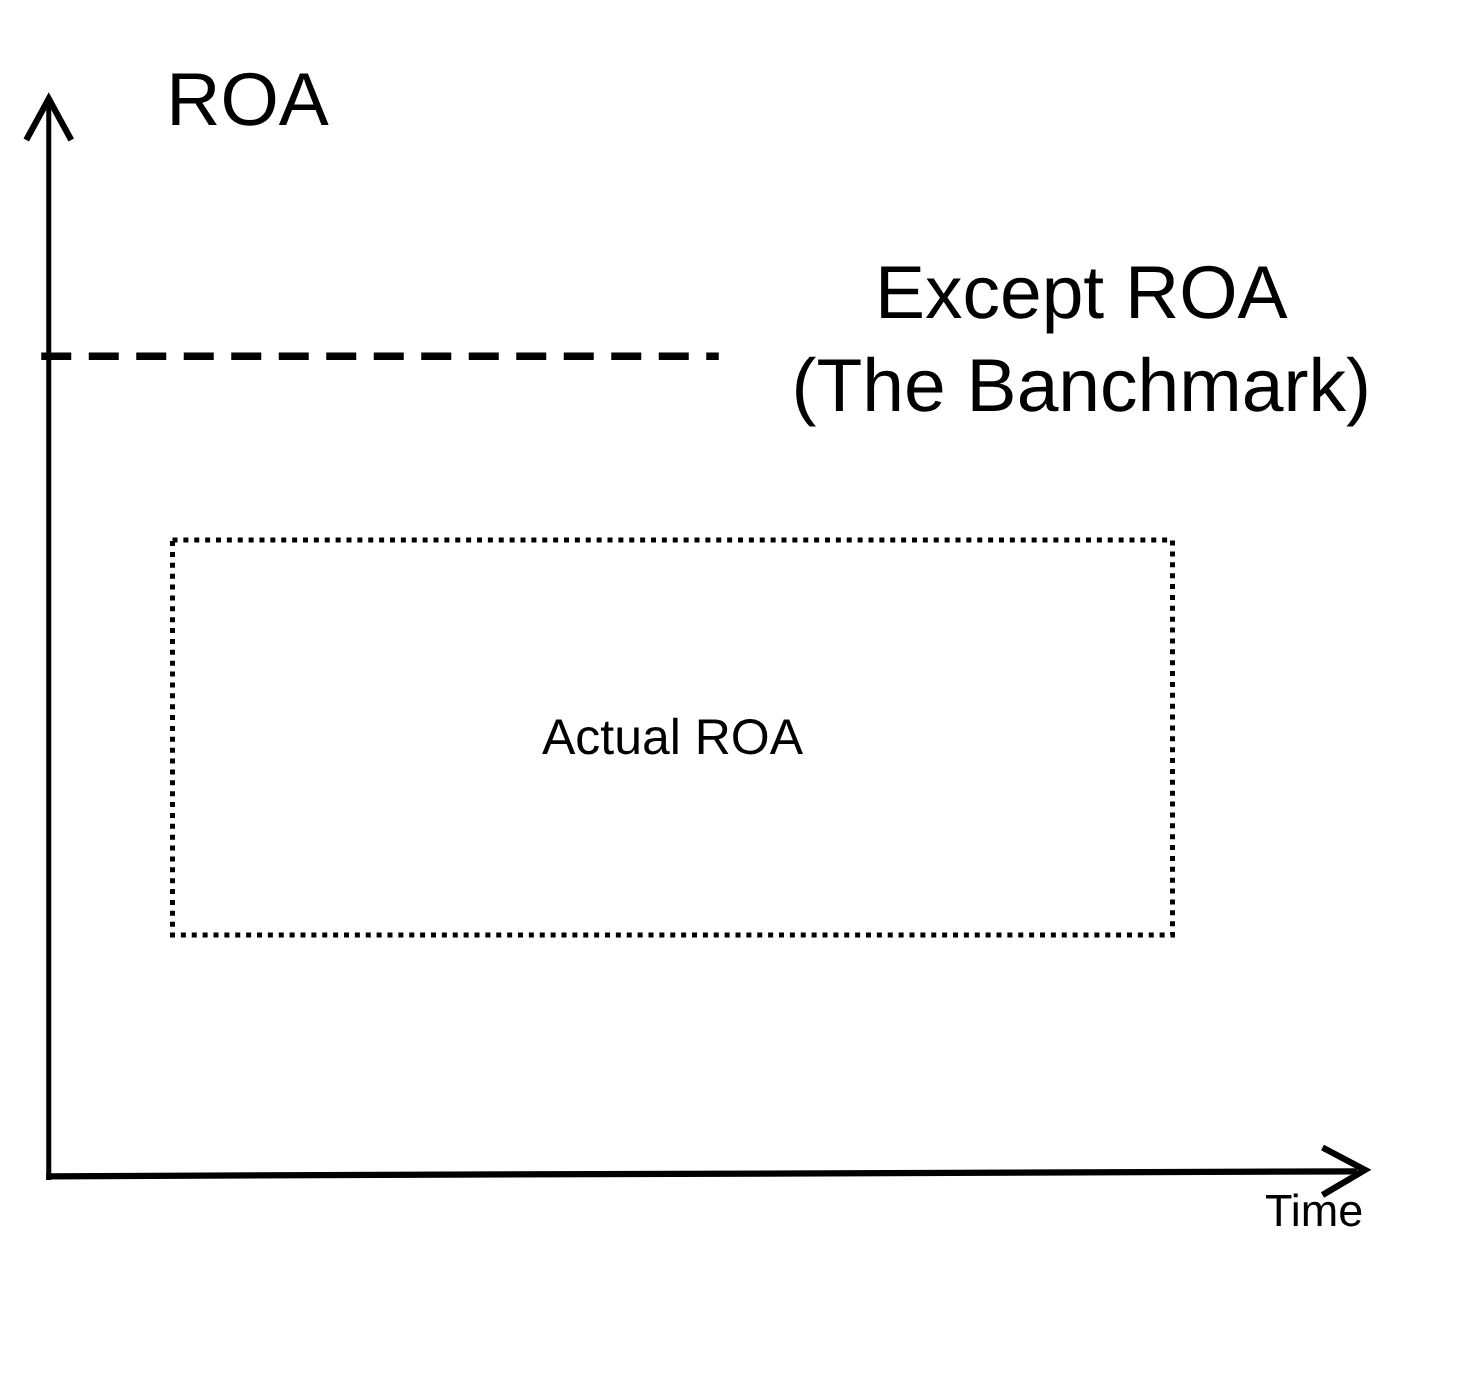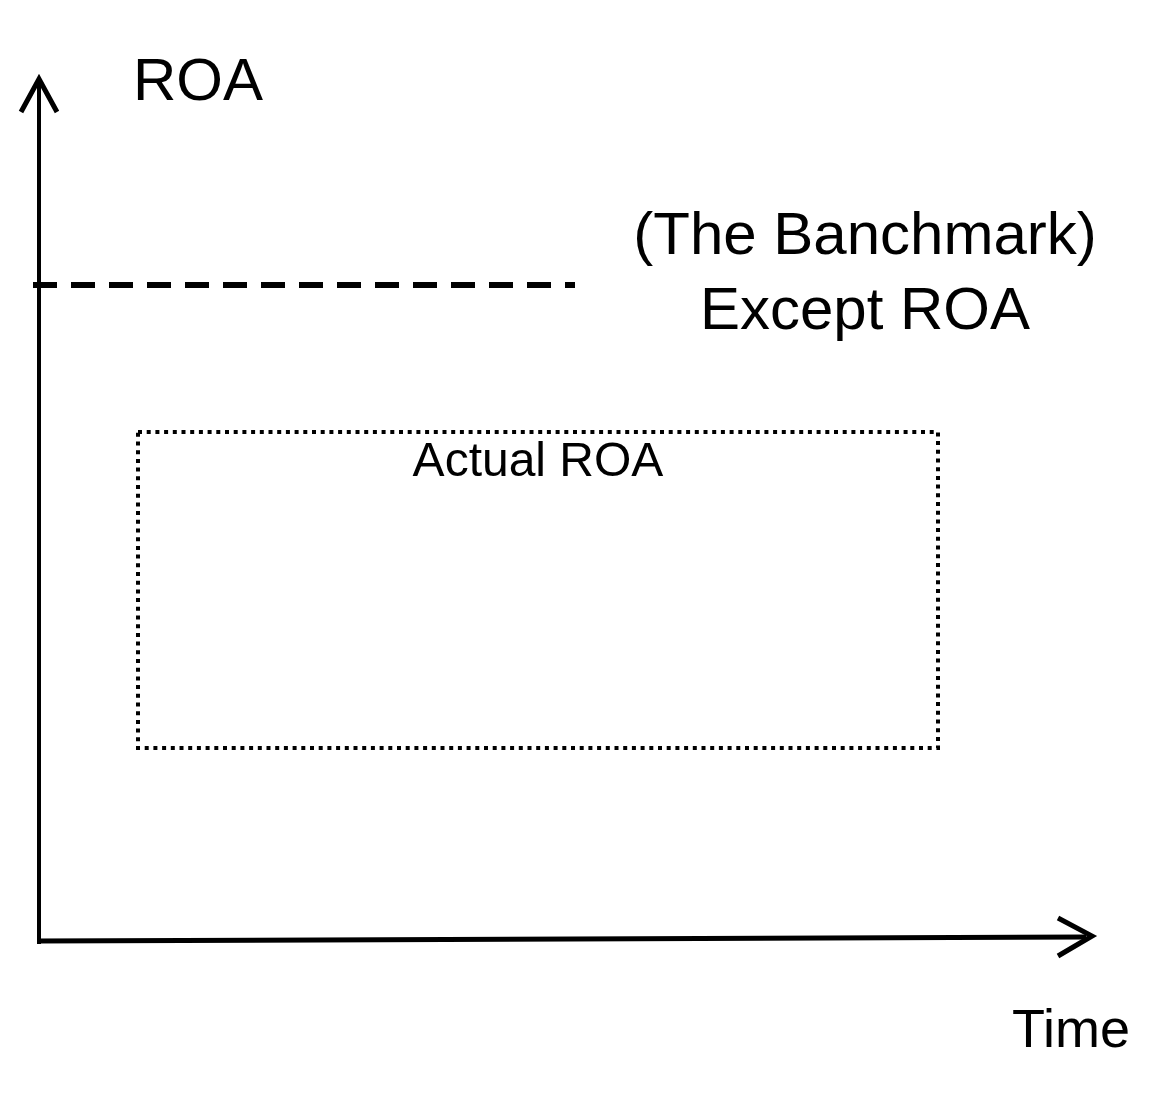--- a/index.html
+++ b/index.html
@@ -46,28 +46,29 @@
   .benchmark-label .bl {
     display: block;
   }
   .actual-area {
     position: absolute;
     left: 138px;
     top: 432px;
     width: 800px;
     height: 316px;
     display: flex;
+    align-items: center;
     justify-content: center;
-    font-size: 48px;
+    font-size: 40px;
     color: var(--ink, #000000);
   }
   .x-label {
     left: 1012px;
-    top: 997px;
-    font-size: 54px;
+    top: 948px;
+    font-size: 36px;
   }
   .stroke {
     stroke: var(--ink, #000000);
     fill: none;
   }
 </style>
 </head>
 <body>
 
 <div class="stage" style="--ink: #000000; --bg: #ffffff;">
@@ -81,22 +82,22 @@
     <polyline class="stroke" points="1058,918 1092,936 1058,956" stroke-width="5" stroke-linejoin="miter"></polyline>
 
     <line class="stroke" x1="33" y1="285" x2="575" y2="285" stroke-width="6" stroke-dasharray="24 14"></line>
 
     <rect class="stroke" x="138" y="432" width="800" height="316" stroke-width="4" stroke-dasharray="4 4.7"></rect>
   </svg>
 
   <div class="label y-label">ROA</div>
 
   <div class="label benchmark-label">
+    <span class="bl">Except ROA</span>
     <span class="bl">(The Banchmark)</span>
-    <span class="bl">Except ROA</span>
   </div>
 
   <div class="actual-area">
     <span>Actual ROA</span>
   </div>
 
   <div class="label x-label">Time</div>
 
 </div>
 

